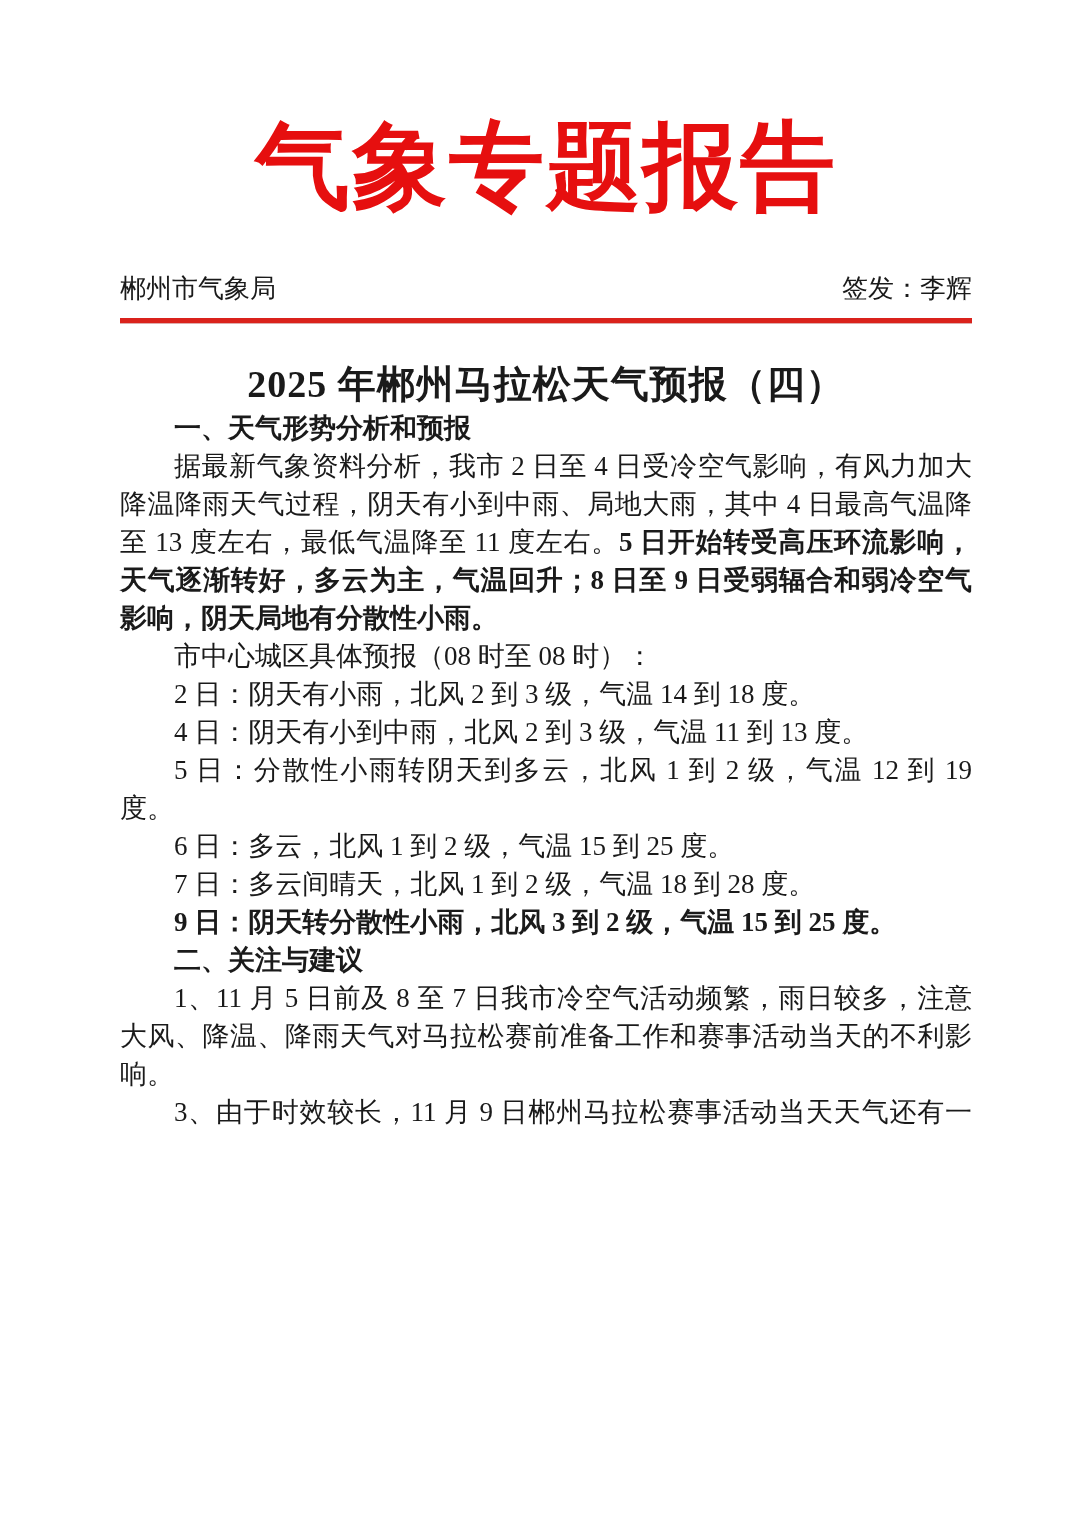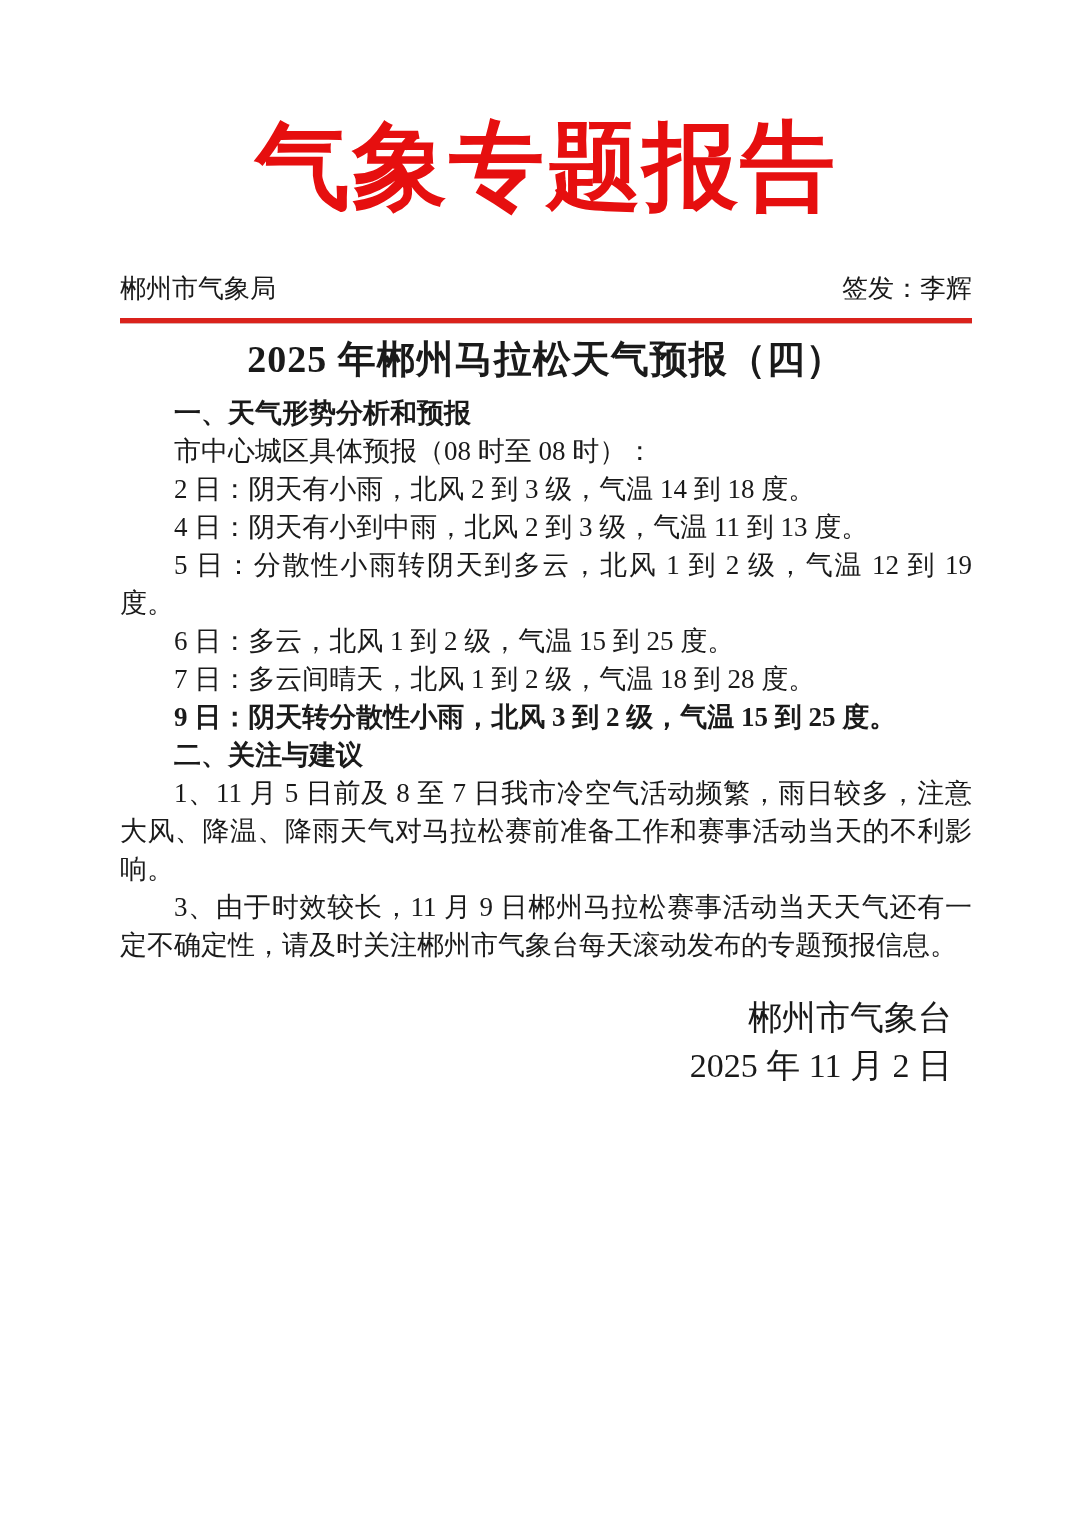--- a/index.html
+++ b/index.html
@@ -35,29 +35,28 @@
     line-height: 34px;
     text-align: right;
   }
   .divider {
     height: 5px;
     margin-top: 12px;
     background: var(--divider-red, #da221c);
     box-shadow: 0 1px 0 rgba(160, 20, 20, 0.35);
   }
   .doc-title {
-    margin: 11px 0 0 0;
+    margin: 36px 0 0 0;
     text-align: center;
     font-size: 38px;
     line-height: 50px;
     font-weight: bold;
     letter-spacing: 1px;
   }
   .body {
-    margin-top: 10px;
     font-size: 27px;
     line-height: 38px;
     text-align: justify;
   }
   .body p { margin: 0; }
   .heading { font-weight: bold; text-indent: 2em; }
   .para { text-indent: 2em; }
   .day { text-indent: 2em; }
   .bold { font-weight: bold; }
   .footer {
@@ -81,20 +80,21 @@
   </div>
 
   <div class="divider"></div>
 
   <h1 class="doc-title">2025 年郴州马拉松天气预报（四）</h1>
 
   <div class="body">
 
     <p class="heading">一、天气形势分析和预报</p>
 
+    <p class="para"><span>据最新气象资料分析，我市 2 日至 4 日受冷空气影响，有风力加大降温降雨天气过程，阴天有小到中雨、局地大雨，其中 4 日最高气温降至 13 度左右，最低气温降至 11 度左右。</span><span class="bold">5 日开始转受高压环流影响，天气逐渐转好，多云为主，气温回升；8 日至 9 日受弱辐合和弱冷空气影响，阴天局地有分散性小雨。</span></p>
 
     <p class="para">市中心城区具体预报（08 时至 08 时）：</p>
 
     <p class="day">2 日：阴天有小雨，北风 2 到 3 级，气温 14 到 18 度。</p>
     <p class="day">4 日：阴天有小到中雨，北风 2 到 3 级，气温 11 到 13 度。</p>
     <p class="day">5 日：分散性小雨转阴天到多云，北风 1 到 2 级，气温 12 到 19 度。</p>
     <p class="day">6 日：多云，北风 1 到 2 级，气温 15 到 25 度。</p>
     <p class="day">7 日：多云间晴天，北风 1 到 2 级，气温 18 到 28 度。</p>
     <p class="day bold">9 日：阴天转分散性小雨，北风 3 到 2 级，气温 15 到 25 度。</p>
 

